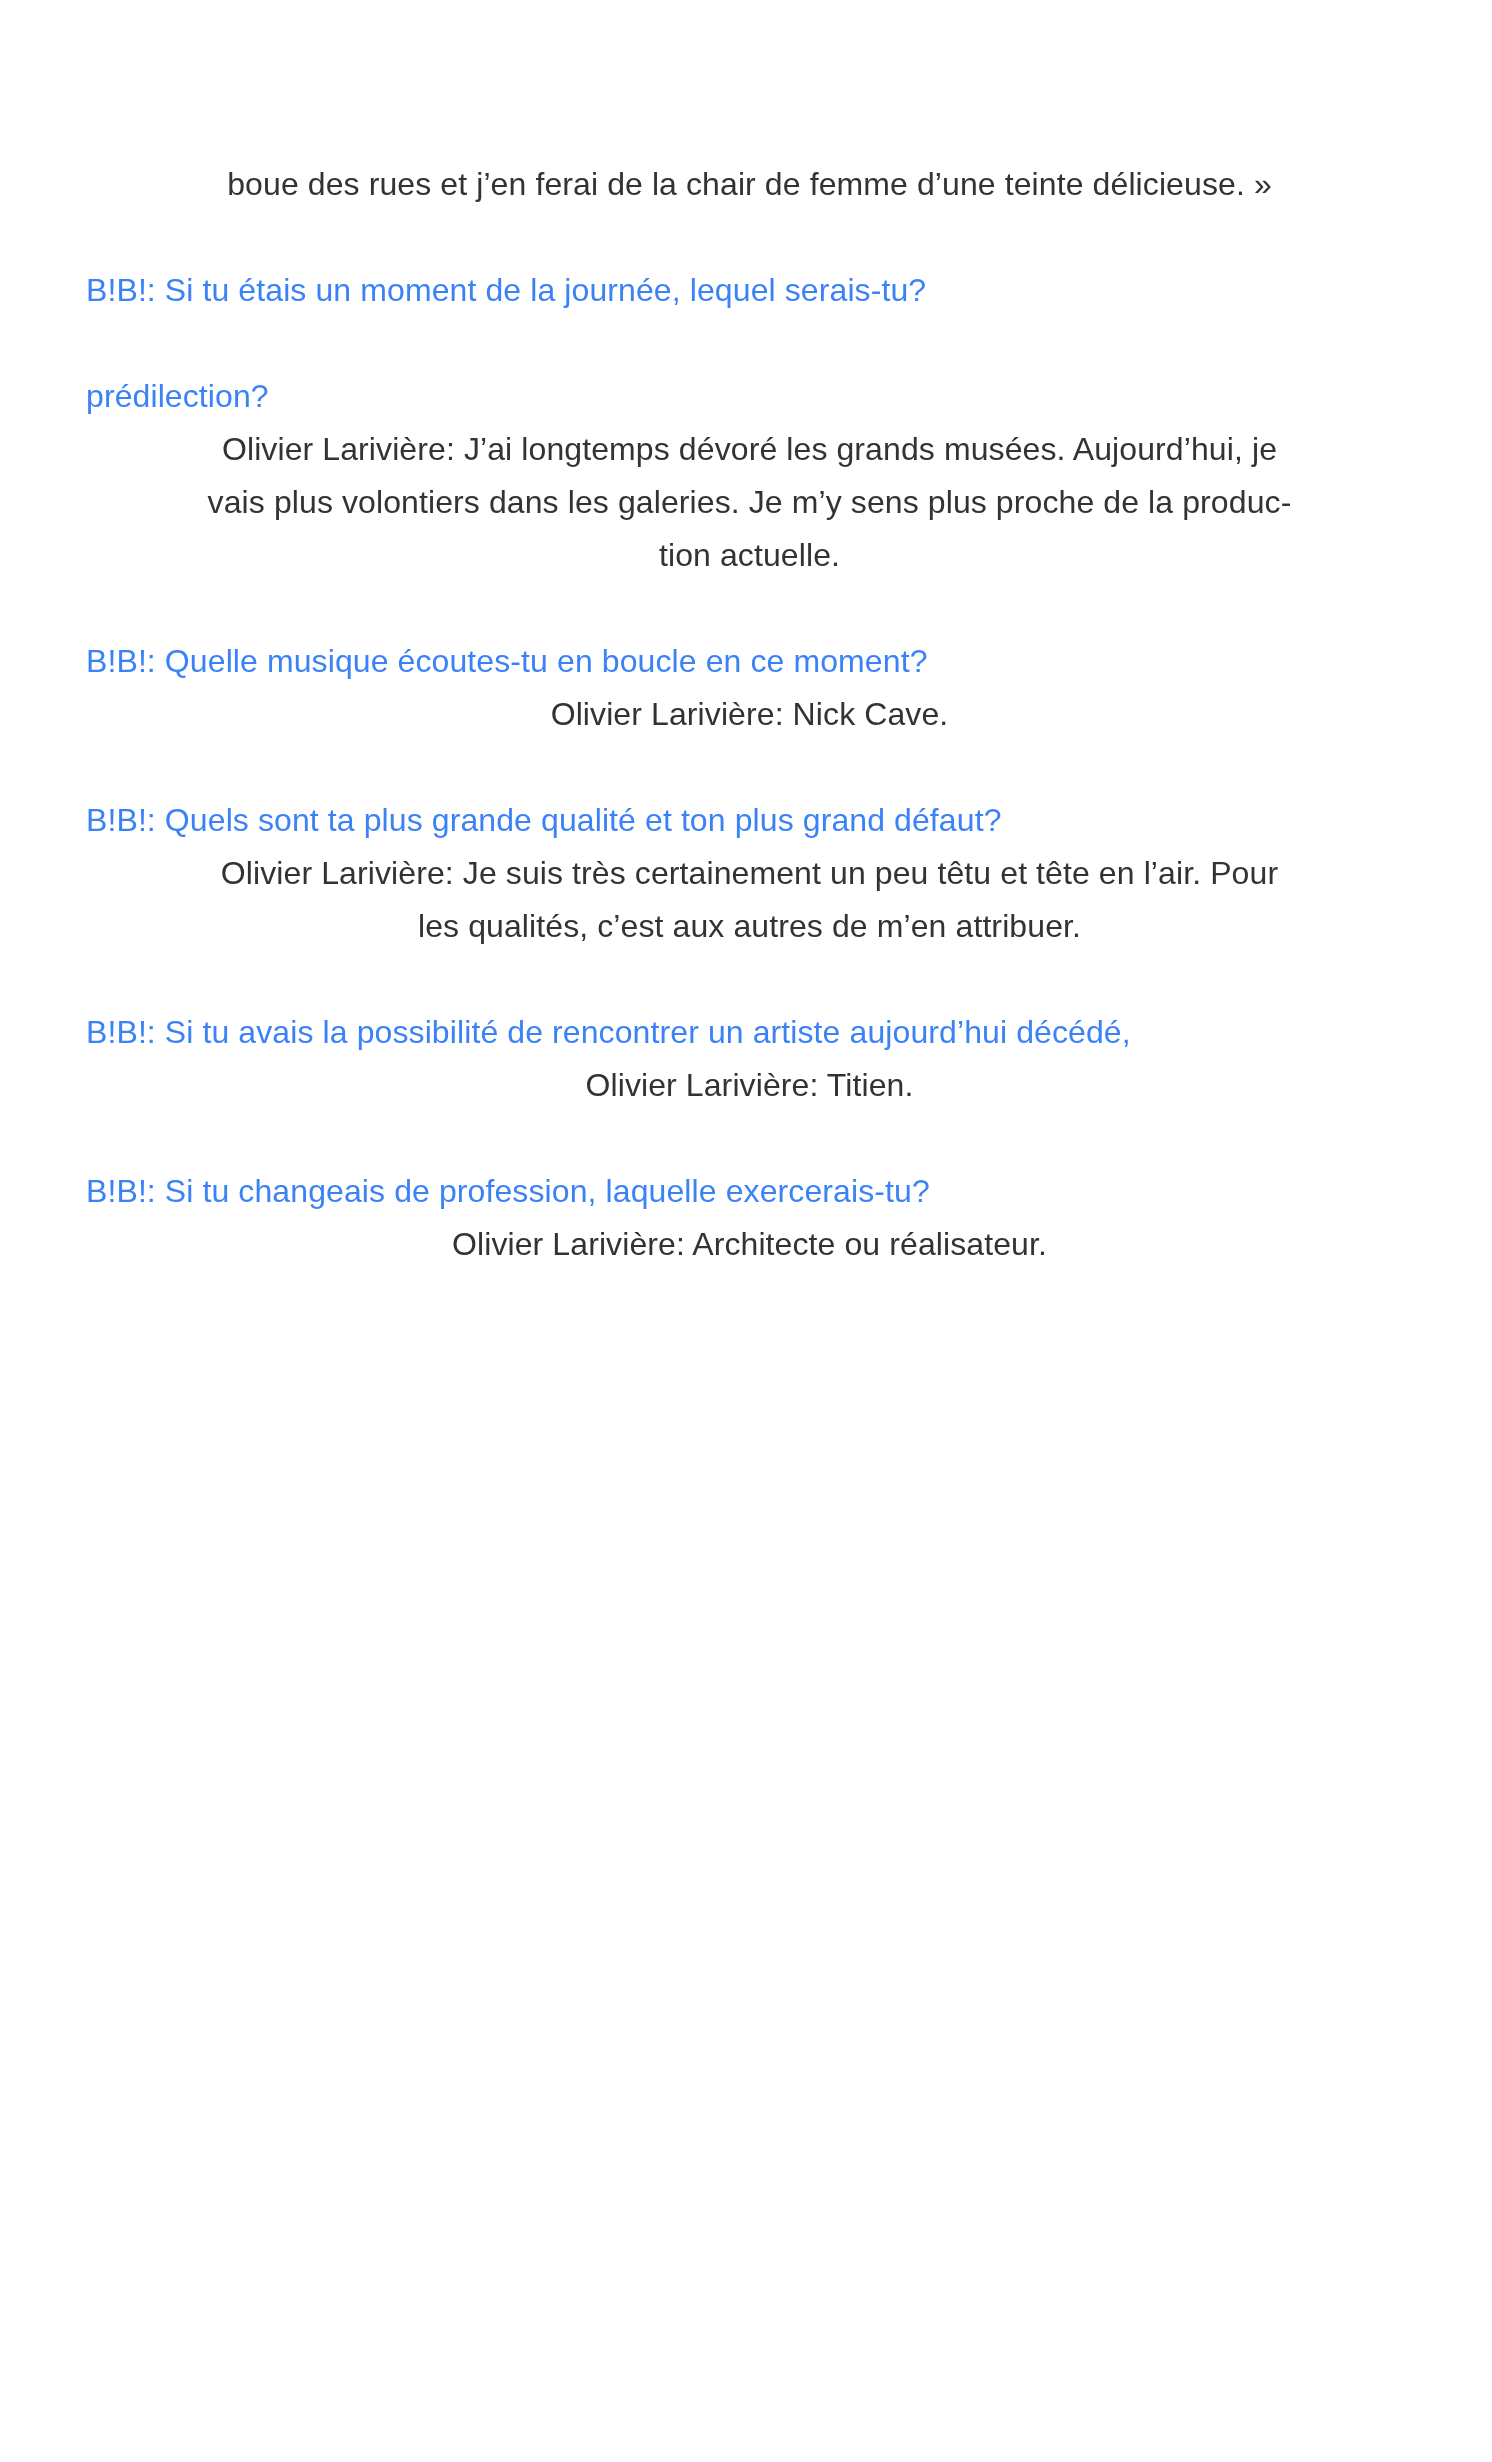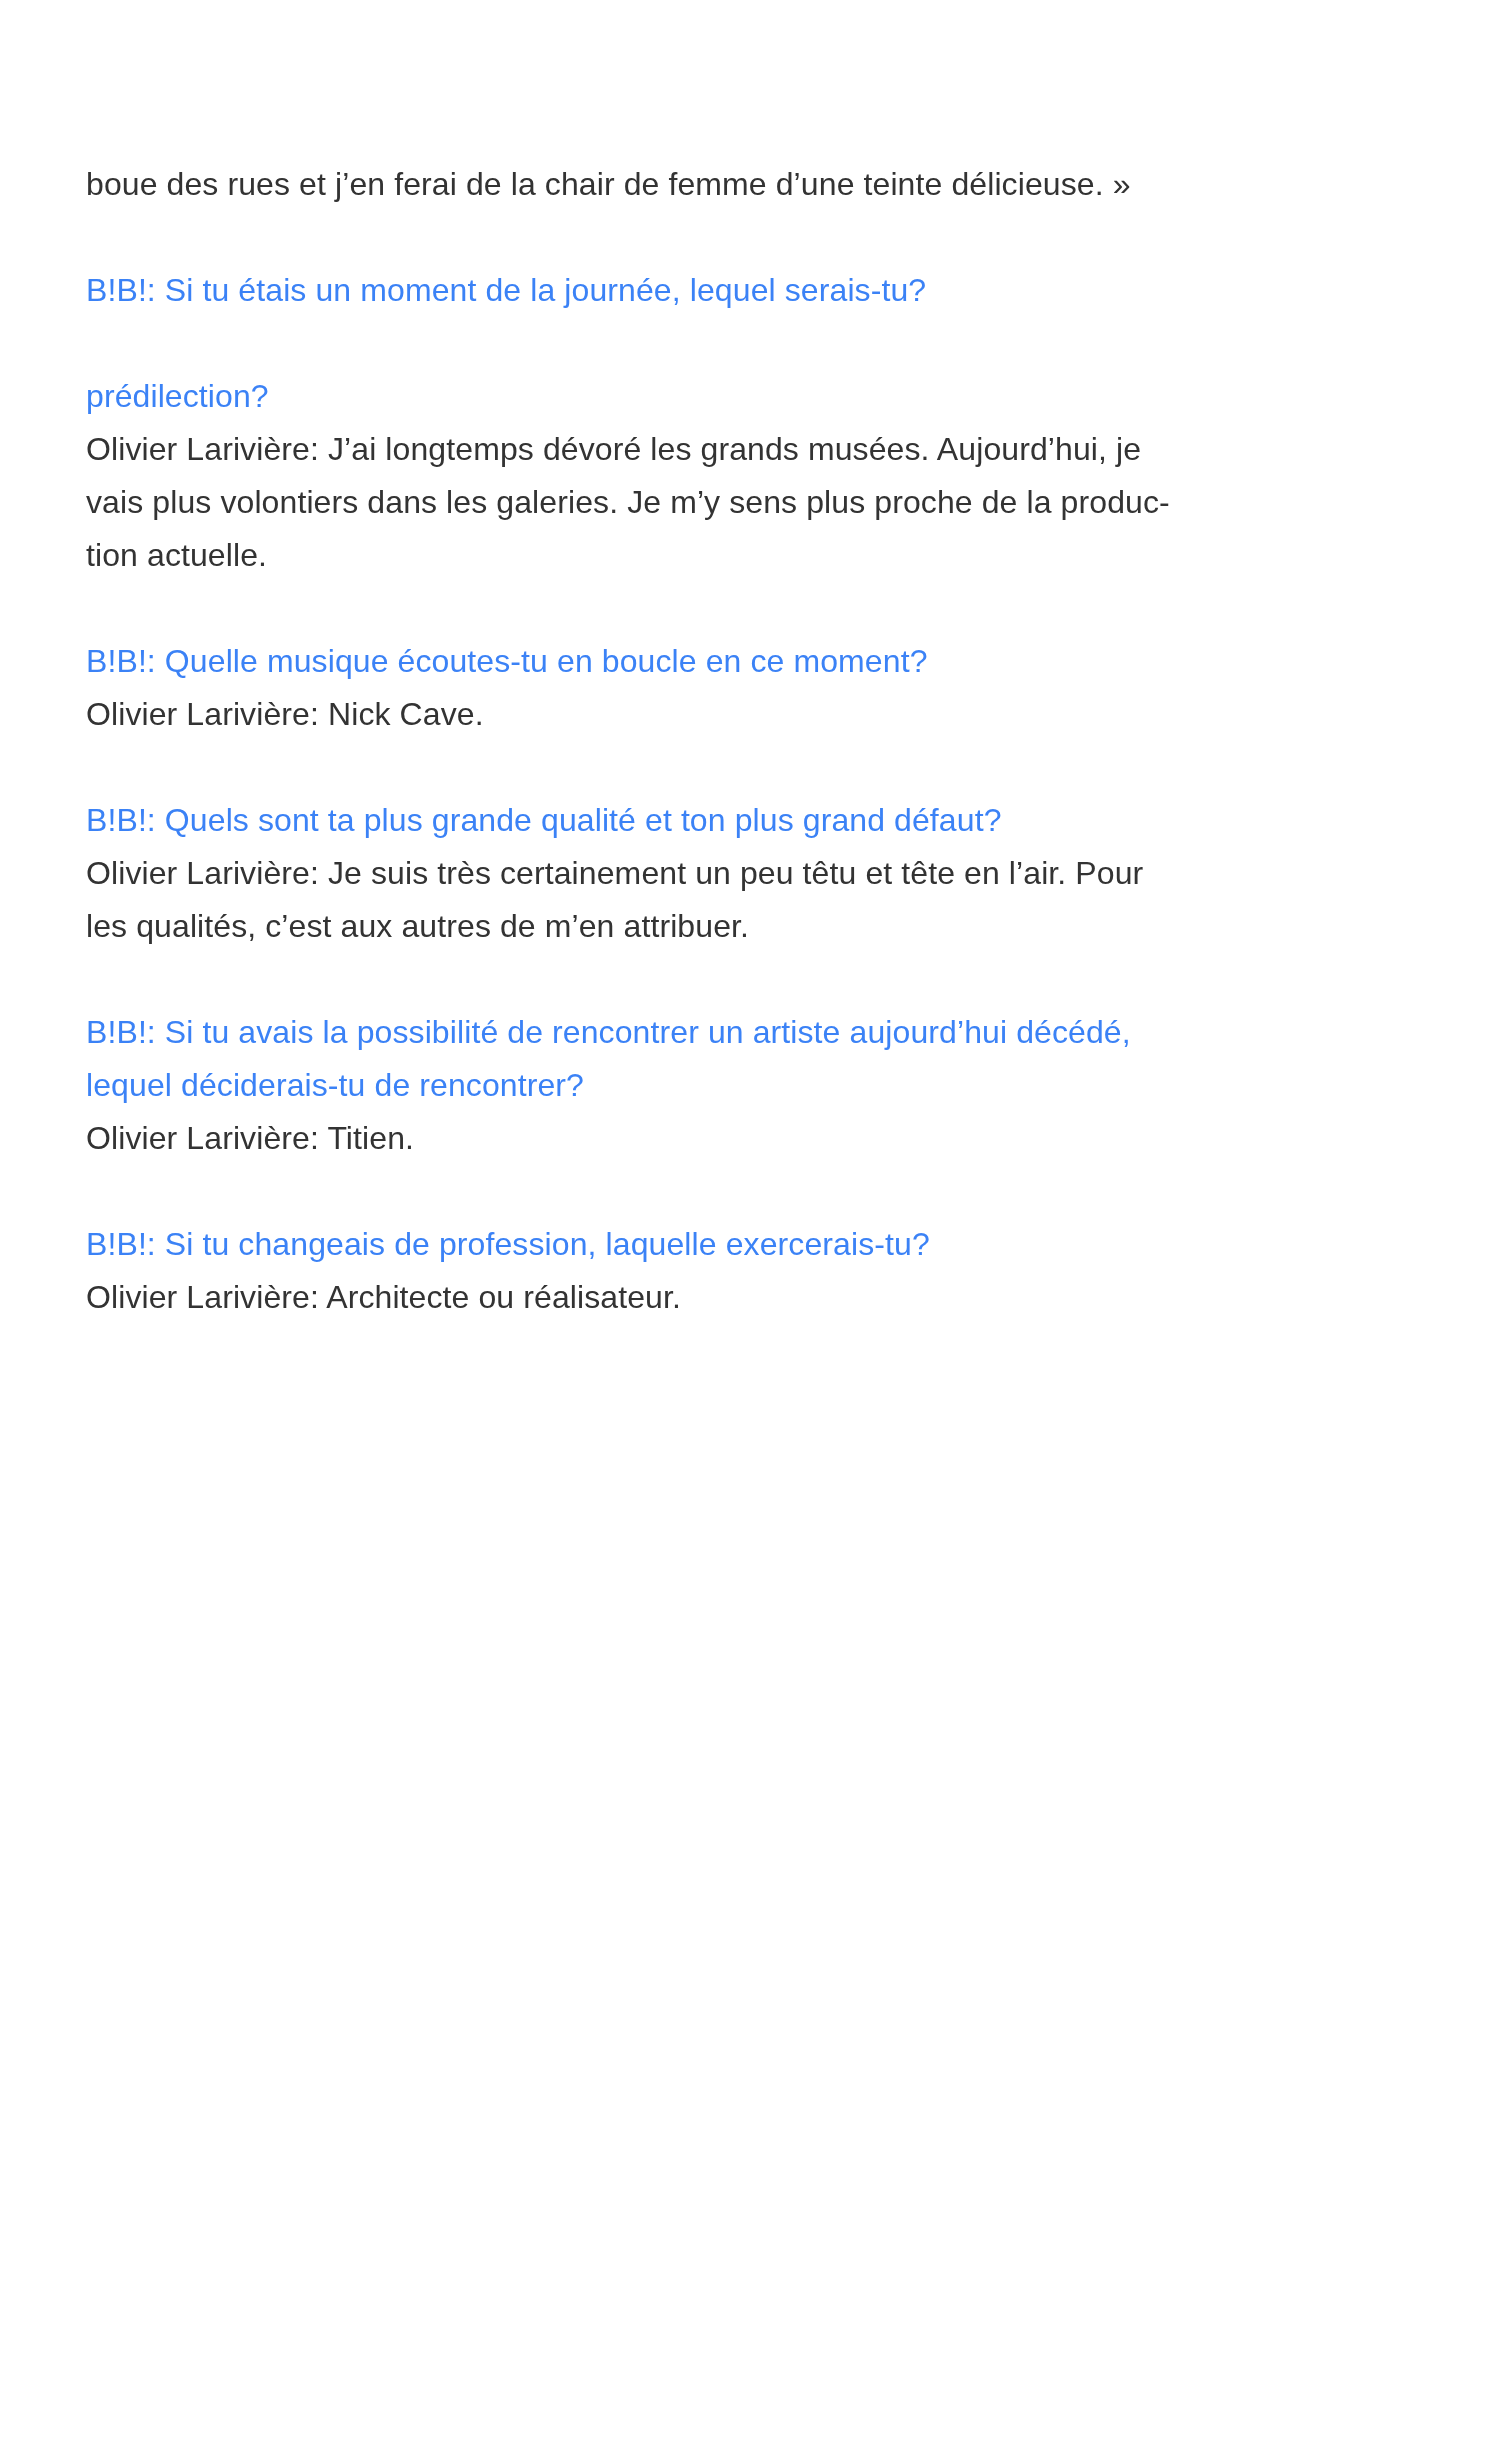--- a/index.html
+++ b/index.html
@@ -32,20 +32,21 @@
     white-space: nowrap;
     letter-spacing: 0.1px;
   }
   .question {
     font-weight: 400;
     color: #3b82f6;
   }
   .answer {
     font-weight: 300;
     color: #333333;
+    text-align: center;
   }
 </style>
 </head>
 <body>
 
 <main class="content">
 
   <p class="para">
     <span class="line answer">boue des rues et j’en ferai de la chair de femme d’une teinte délicieuse. »</span>
   </p>
@@ -67,21 +68,20 @@
   </section>
 
   <section class="para">
     <span class="line question">B!B!: Quels sont ta plus grande qualité et ton plus grand défaut?</span>
     <span class="line answer">Olivier Larivière: Je suis très certainement un peu têtu et tête en l’air. Pour</span>
     <span class="line answer">les qualités, c’est aux autres de m’en attribuer.</span>
   </section>
 
   <section class="para">
     <span class="line question">B!B!: Si tu avais la possibilité de rencontrer un artiste aujourd’hui décédé,</span>
-    <span class="line question">lequel déciderais-tu de rencontrer?</span>
     <span class="line answer">Olivier Larivière: Titien.</span>
   </section>
 
   <section class="para">
     <span class="line question">B!B!: Si tu changeais de profession, laquelle exercerais-tu?</span>
     <span class="line answer">Olivier Larivière: Architecte ou réalisateur.</span>
   </section>
 
 
 </main>

